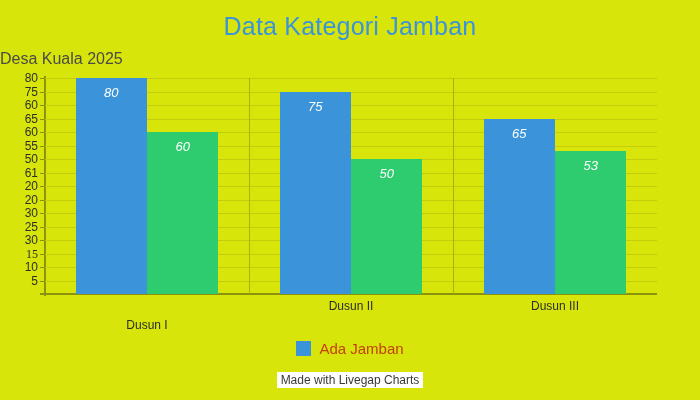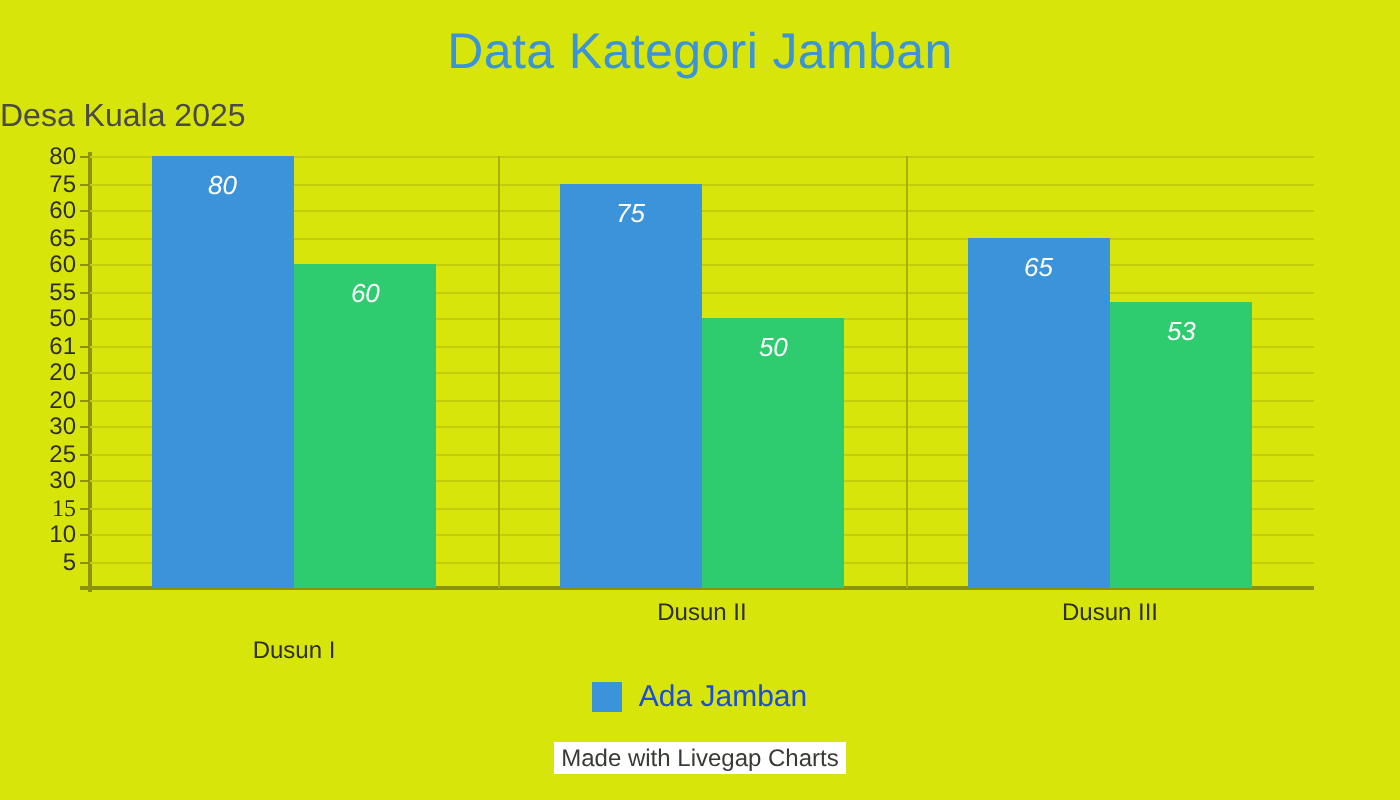--- a/index.html
+++ b/index.html
@@ -168,21 +168,21 @@
     align-items: center;
     gap: 8px;
   }
   .legend-swatch {
     width: 15px;
     height: 15px;
     flex: none;
   }
   .legend-label {
     font-size: 15px;
-    color: #1d4ed8;
+    color: #c2410c;
     white-space: nowrap;
   }
 
   
   #watermark {
     position: absolute;
     left: 0;
     top: 370px;
     width: 700px;
     text-align: center;

